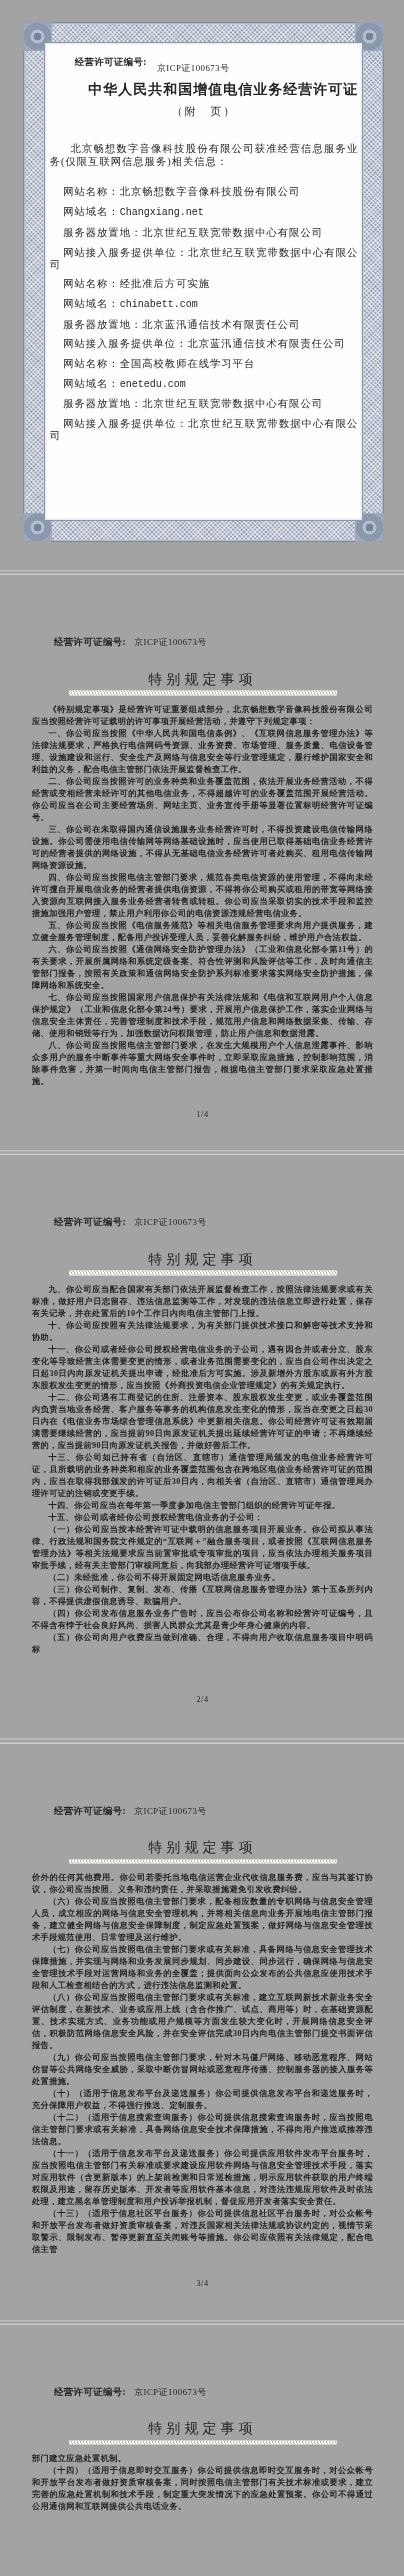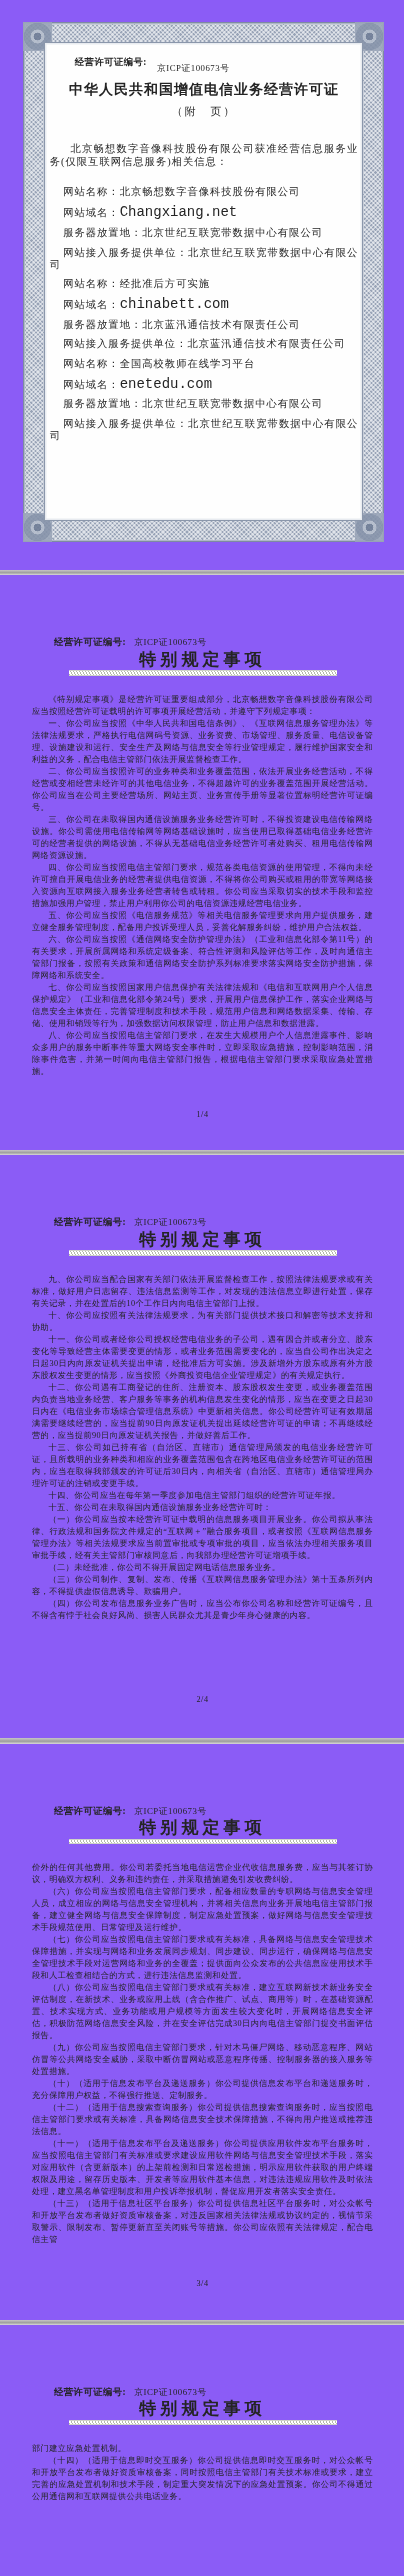--- a/index.html
+++ b/index.html
@@ -1,21 +1,21 @@
 <!DOCTYPE html>
 <html style="font-size:8.2px"><head>
 <meta charset="utf-8">
 <style>
   html,body{margin:0;padding:0;}
   body{
     width:405px;height:2873px;position:relative;background:#ffffff;
     font-family:"Liberation Serif","DejaVu Serif",serif;color:#242424;
     overflow:hidden;
   }
-  .page{position:relative;background:#8b5cf6;overflow:hidden;}
+  .page{position:relative;background:#a3a3a3;overflow:hidden;}
   .sep{height:5.2px;background:linear-gradient(180deg,#c6c6c6,#9e9e9e 55%,#d9d9d9);}
 
   
   .page1{height:570px;}
   .cert-frame{
     position:absolute;left:23px;right:21px;top:21.6px;bottom:28px;
     background:
       repeating-linear-gradient(-45deg,rgba(255,255,255,.45) 0 1.5px,rgba(255,255,255,0) 1.5px 3.1px),
       repeating-linear-gradient(45deg,#99a4b7 0 1.5px,#c7cdd9 1.5px 3.1px);
     border:0.5px solid #7e8ba1;
@@ -27,36 +27,36 @@
   .corner.tl{left:-1px;top:-1px}.corner.tr{right:-1px;top:-1px}
   .corner.bl{left:-1px;bottom:-1px}.corner.br{right:-1px;bottom:-1px}
   .cert-inner{
     position:absolute;inset:19.6px;background:#fefefe;
     border:0.5px solid #8b97ab;box-shadow:0 0 0 1.5px #e8ebf0 inset;
     padding:12.4px 4.1px 0 5.2px;box-sizing:border-box;
   }
   .chead{padding-left:25px;font-size:9.3px;letter-spacing:0.5px;}
   .clabel{font-weight:bold;}
   .cnum{display:inline-block;transform:translate(7.2px,6.2px);font-size:8.8px;}
-  .ctitle{margin:12.4px 0 0;text-align:center;font-size:14px;font-weight:bold;letter-spacing:1px;}
+  .ctitle{margin:12.4px 0 0;text-align:right;font-size:14px;font-weight:bold;letter-spacing:1px;}
   .csub{margin:6.2px 0 0;text-align:center;font-size:10.8px;font-weight:normal;letter-spacing:2.1px;}
   .cintro{margin:24px 0 0;font-size:10.3px;letter-spacing:1px;line-height:12.4px;text-indent:2em;text-align:justify;}
   .info{margin:7.7px 0 0;font-size:10.3px;letter-spacing:1px;line-height:12px;text-indent:1.3em;text-align:justify;}
   .info.gap{margin-top:18.5px;}
-  .dom{font-family:"Liberation Mono","DejaVu Sans Mono",monospace;font-size:14px;letter-spacing:0;}
+  .dom{font-family:"Liberation Mono","DejaVu Sans Mono",monospace;font-size:10px;letter-spacing:0;}
 
   
   .special .phead{padding:61px 0 0 54px;font-size:9.3px;letter-spacing:0.5px;height:12.4px;}
   .special .plabel{font-weight:bold;}
   .special .pnum{font-size:8.8px;margin-left:5.2px;}
-  .ptitle{margin:2px 0 0;text-align:center;font-size:17px;font-weight:bold;letter-spacing:4.1px;height:17.5px;line-height:17.5px;}
+  .ptitle{margin:22px 0 0;text-align:center;font-size:14px;font-weight:normal;letter-spacing:4.1px;height:17.5px;line-height:17.5px;}
   .zigzag{width:268px;height:3.6px;margin:2.1px auto 0;
     background:repeating-linear-gradient(60deg,#b4b9ac 0 1px,#ffffff 1px 2.6px);
     border-top:0.5px solid #cfd3c8;border-bottom:0.5px solid #cfd3c8;}
-  .pbody{margin:18px 32px 0 32px;}
+  .pbody{margin:8px 32px 0 32px;font-weight:bold;}
   .prov{margin:0;font-size:8.2px;letter-spacing:0.4px;line-height:12px;
         text-indent:2em;text-align:justify;}
   .prov.cont{text-indent:0;}
   .pgno{position:absolute;left:0;width:100%;text-align:center;font-size:8.2px;letter-spacing:0.5px;}
   .sp1{height:575px}.sp2{height:583px}.sp3{height:576px}.sp4{height:548px}
   .sp1 .pgno{top:535px}.sp2 .pgno{top:540px}.sp3 .pgno{top:535px}
 </style>
 </head>
 <body>
 
@@ -149,40 +149,41 @@
   </div>
   <h2 class="ptitle">特别规定事项</h2>
   <div class="zigzag"></div>
   <div class="pbody">
     <p class="prov">九、你公司应当配合国家有关部门依法开展监督检查工作，按照法律法规要求或有关标准，做好用户日志留存、违法信息监测等工作，对发现的违法信息立即进行处置，保存有关记录，并在处置后的10个工作日内向电信主管部门上报。</p>
     <p class="prov">十、你公司应按照有关法律法规要求，为有关部门提供技术接口和解密等技术支持和协助。</p>
     <p class="prov">十一、你公司或者经你公司授权经营电信业务的子公司，遇有因合并或者分立、股东变化等导致经营主体需要变更的情形，或者业务范围需要变化的，应当自公司作出决定之日起30日内向原发证机关提出申请，经批准后方可实施。涉及新增外方股东或原有外方股东股权发生变更的情形，应当按照《外商投资电信企业管理规定》的有关规定执行。</p>
     <p class="prov">十二、你公司遇有工商登记的住所、注册资本、股东股权发生变更，或业务覆盖范围内负责当地业务经营、客户服务等事务的机构信息发生变化的情形，应当在变更之日起30日内在《电信业务市场综合管理信息系统》中更新相关信息。你公司经营许可证有效期届满需要继续经营的，应当提前90日向原发证机关提出延续经营许可证的申请；不再继续经营的，应当提前90日向原发证机关报告，并做好善后工作。</p>
     <p class="prov">十三、你公司如已持有省（自治区、直辖市）通信管理局颁发的电信业务经营许可证，且所载明的业务种类和相应的业务覆盖范围包含在跨地区电信业务经营许可证的范围内，应当在取得我部颁发的许可证后30日内，向相关省（自治区、直辖市）通信管理局办理许可证的注销或变更手续。</p>
     <p class="prov">十四、你公司应当在每年第一季度参加电信主管部门组织的经营许可证年报。</p>
-    <p class="prov">十五、你公司在未取得国内通信设施服务业务经营许可时：</p>
+    <p class="prov">十五、你公司或者经你公司授权经营电信业务的子公司：</p>
     <p class="prov">（一）你公司应当按本经营许可证中载明的信息服务项目开展业务。你公司拟从事法律、行政法规和国务院文件规定的“互联网＋”融合服务项目，或者按照《互联网信息服务管理办法》等相关法规要求应当前置审批或专项审批的项目，应当依法办理相关服务项目审批手续，经有关主管部门审核同意后，向我部办理经营许可证增项手续。</p>
     <p class="prov">（二）未经批准，你公司不得开展固定网电话信息服务业务。</p>
     <p class="prov">（三）你公司制作、复制、发布、传播《互联网信息服务管理办法》第十五条所列内容，不得提供虚假信息诱导、欺骗用户。</p>
     <p class="prov">（四）你公司发布信息服务业务广告时，应当公布你公司名称和经营许可证编号，且不得含有悖于社会良好风尚、损害人民群众尤其是青少年身心健康的内容。</p>
+    <p class="prov">（五）你公司向用户收费应当做到准确、合理，不得向用户收取信息服务项目中明码标</p>
   </div>
   <div class="pgno">2/4</div>
 </section>
 
 <div class="sep"></div>
 
 <section class="page special sp3">
   <div class="phead">
     <span class="plabel">经营许可证编号:</span>
     <span class="pnum">京ICP证100673号</span>
   </div>
   <h2 class="ptitle">特别规定事项</h2>
   <div class="zigzag"></div>
   <div class="pbody">
-    <p class="prov cont">价外的任何其他费用。你公司若委托当地电信运营企业代收信息服务费，应当与其签订协议，明确双方权利、义务和违约责任，并采取措施避免引发收费纠纷。</p>
+    <p class="prov cont">价外的任何其他费用。你公司若委托当地电信运营企业代收信息服务费，应当与其签订协议，你公司应当按照、义务和违约责任，并采取措施避免引发收费纠纷。</p>
     <p class="prov">（六）你公司应当按照电信主管部门要求，配备相应数量的专职网络与信息安全管理人员，成立相应的网络与信息安全管理机构，并将相关信息向业务开展地电信主管部门报备，建立健全网络与信息安全保障制度，制定应急处置预案，做好网络与信息安全管理技术手段规范使用、日常管理及运行维护。</p>
     <p class="prov">（七）你公司应当按照电信主管部门要求或有关标准，具备网络与信息安全管理技术保障措施，并实现与网络和业务发展同步规划、同步建设、同步运行，确保网络与信息安全管理技术手段对运营网络和业务的全覆盖；提供面向公众发布的公共信息应使用技术手段和人工检查相结合的方式，进行违法信息监测和处置。</p>
     <p class="prov">（八）你公司应当按照电信主管部门要求或有关标准，建立互联网新技术新业务安全评估制度，在新技术、业务或应用上线（含合作推广、试点、商用等）时，在基础资源配置、技术实现方式、业务功能或用户规模等方面发生较大变化时，开展网络信息安全评估，积极防范网络信息安全风险，并在安全评估完成30日内向电信主管部门提交书面评估报告。</p>
     <p class="prov">（九）你公司应当按照电信主管部门要求，针对木马僵尸网络、移动恶意程序、网站仿冒等公共网络安全威胁，采取中断仿冒网站或恶意程序传播、控制服务器的接入服务等处置措施。</p>
     <p class="prov">（十）（适用于信息发布平台及递送服务）你公司提供信息发布平台和递送服务时，充分保障用户权益，不得强行推送、定制服务。</p>
     <p class="prov">（十二）（适用于信息搜索查询服务）你公司提供信息搜索查询服务时，应当按照电信主管部门要求或有关标准，具备网络信息安全技术保障措施，不得向用户推送或推荐违法信息。</p>
     <p class="prov">（十一）（适用于信息发布平台及递送服务）你公司提供应用软件发布平台服务时，应当按照电信主管部门有关标准或要求建设应用软件网络与信息安全管理技术手段，落实对应用软件（含更新版本）的上架前检测和日常巡检措施，明示应用软件获取的用户终端权限及用途，留存历史版本、开发者等应用软件基本信息，对违法违规应用软件及时依法处理，建立黑名单管理制度和用户投诉举报机制，督促应用开发者落实安全责任。</p>
     <p class="prov">（十三）（适用于信息社区平台服务）你公司提供信息社区平台服务时，对公众帐号和开放平台发布者做好资质审核备案，对违反国家相关法律法规或协议约定的，视情节采取警示、限制发布、暂停更新直至关闭账号等措施。你公司应依照有关法律规定，配合电信主管</p>
   </div>
   <div class="pgno">3/4</div>

